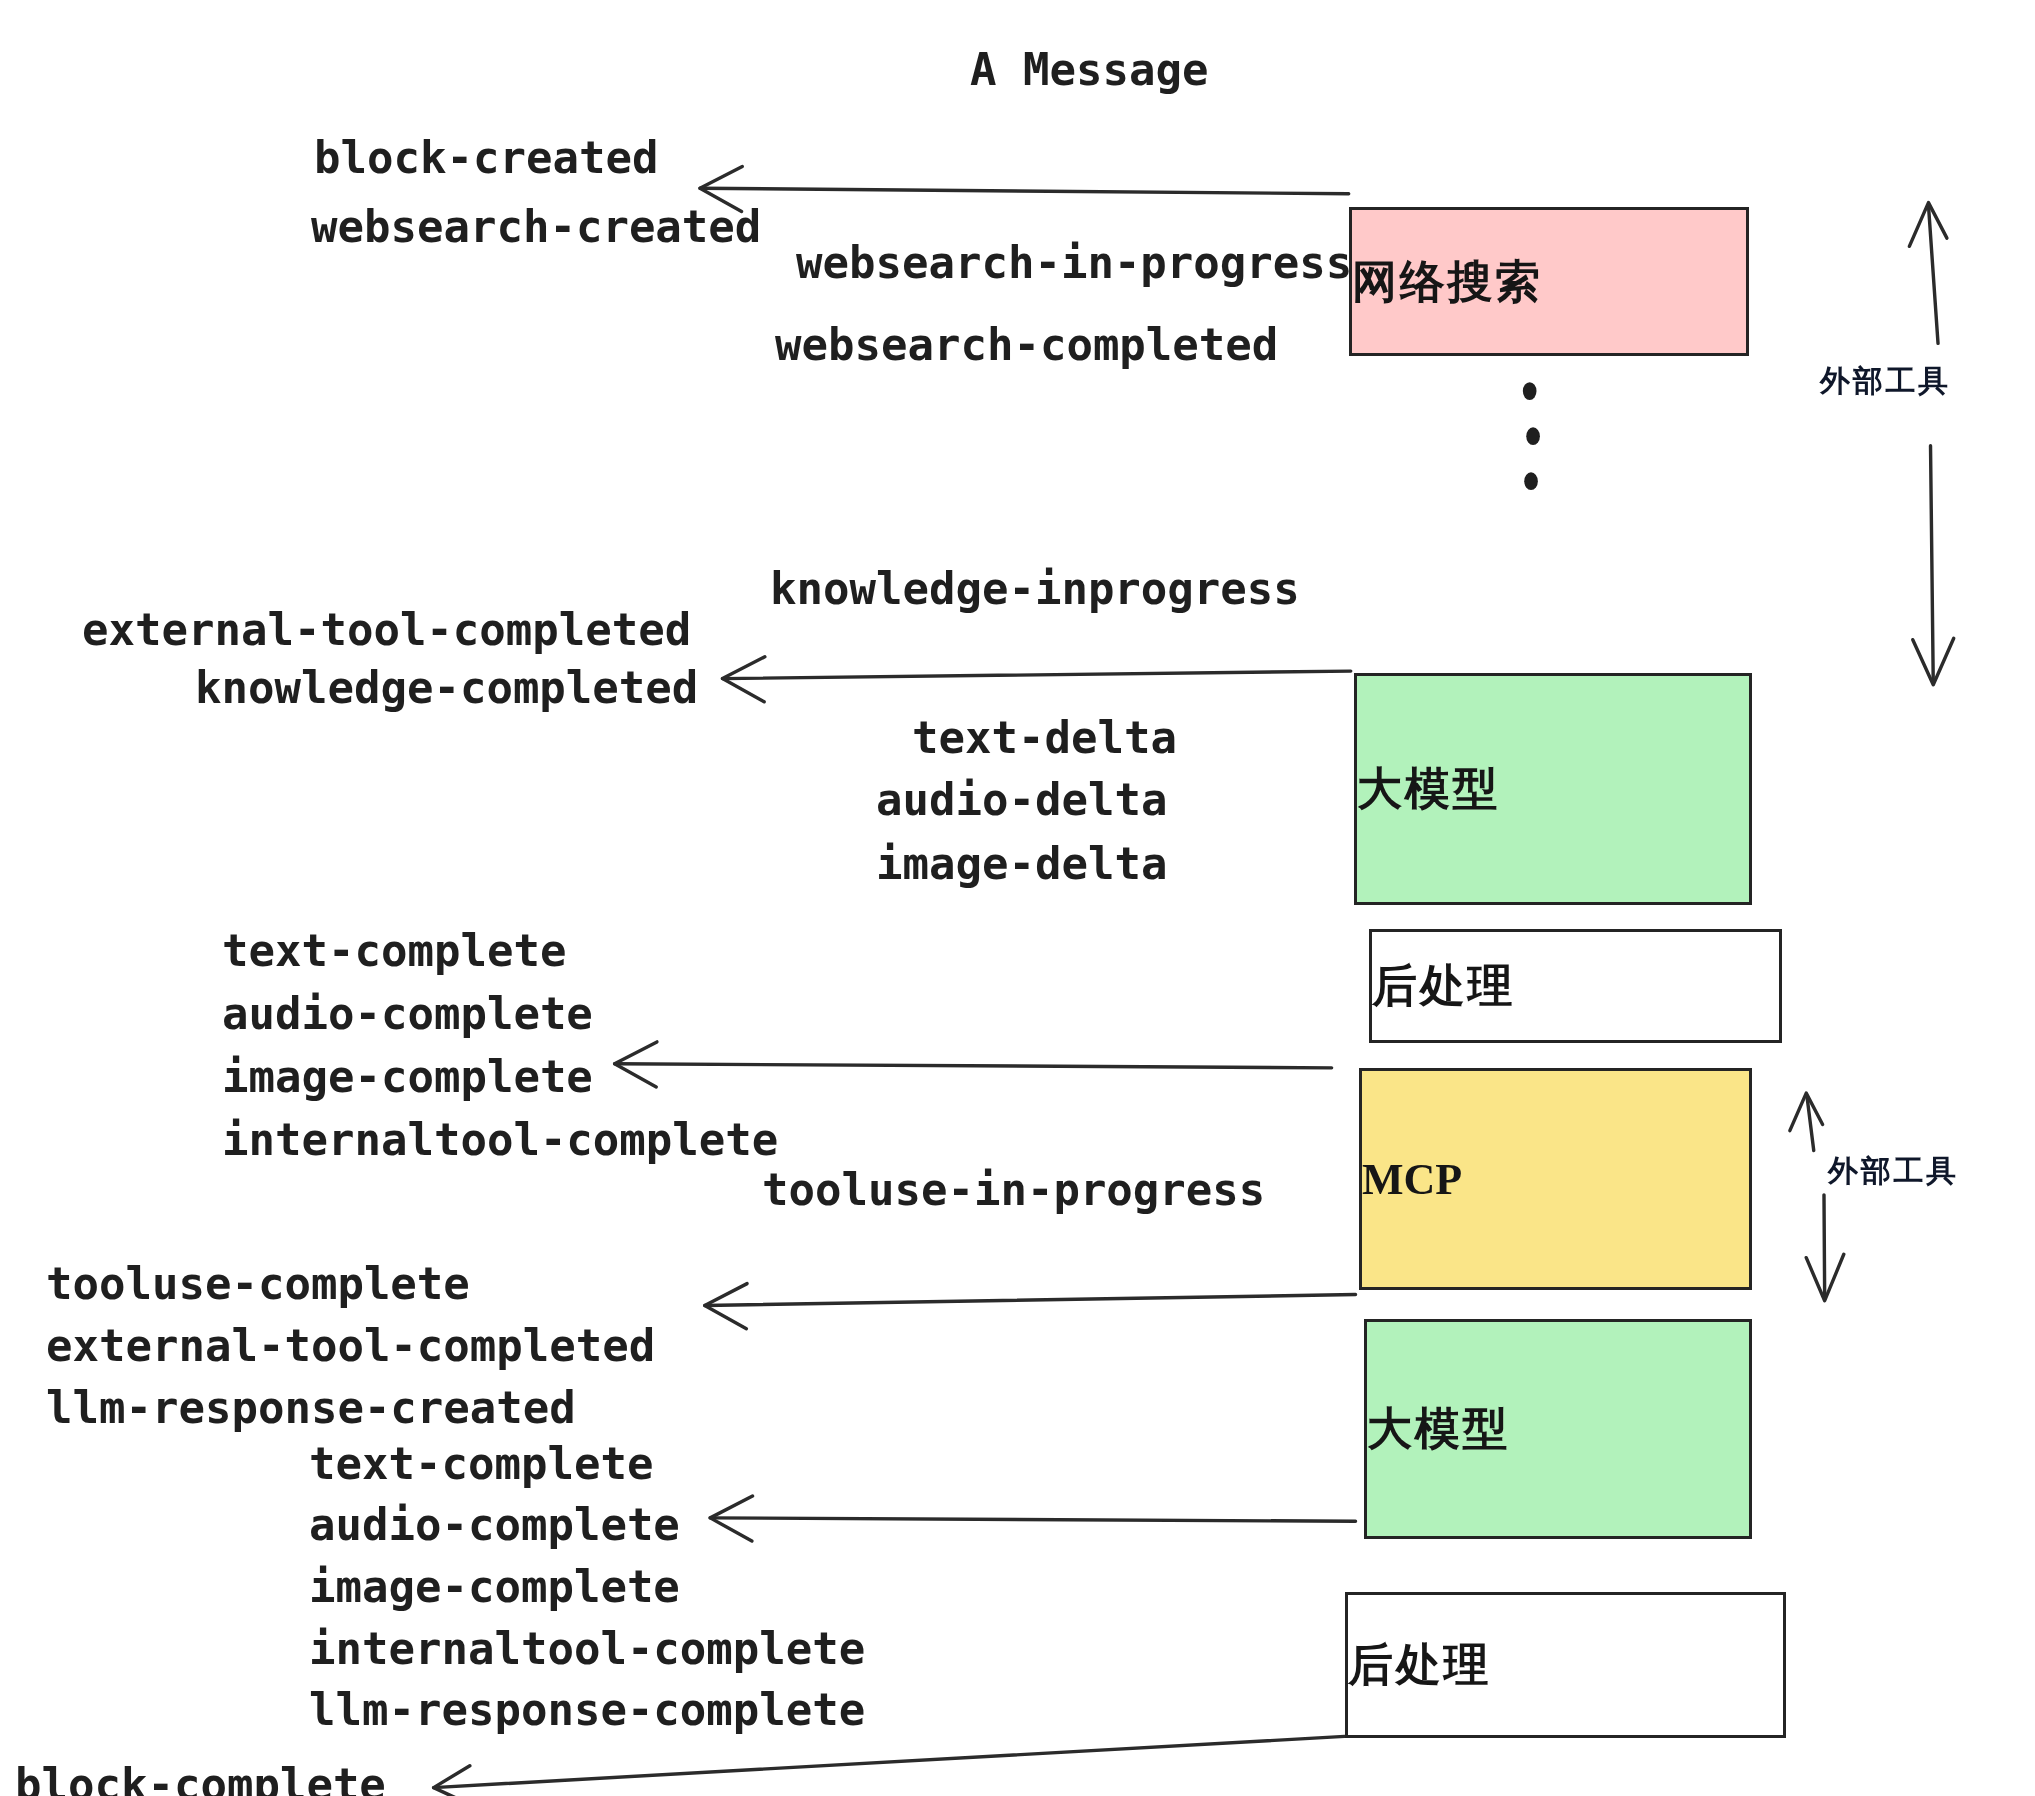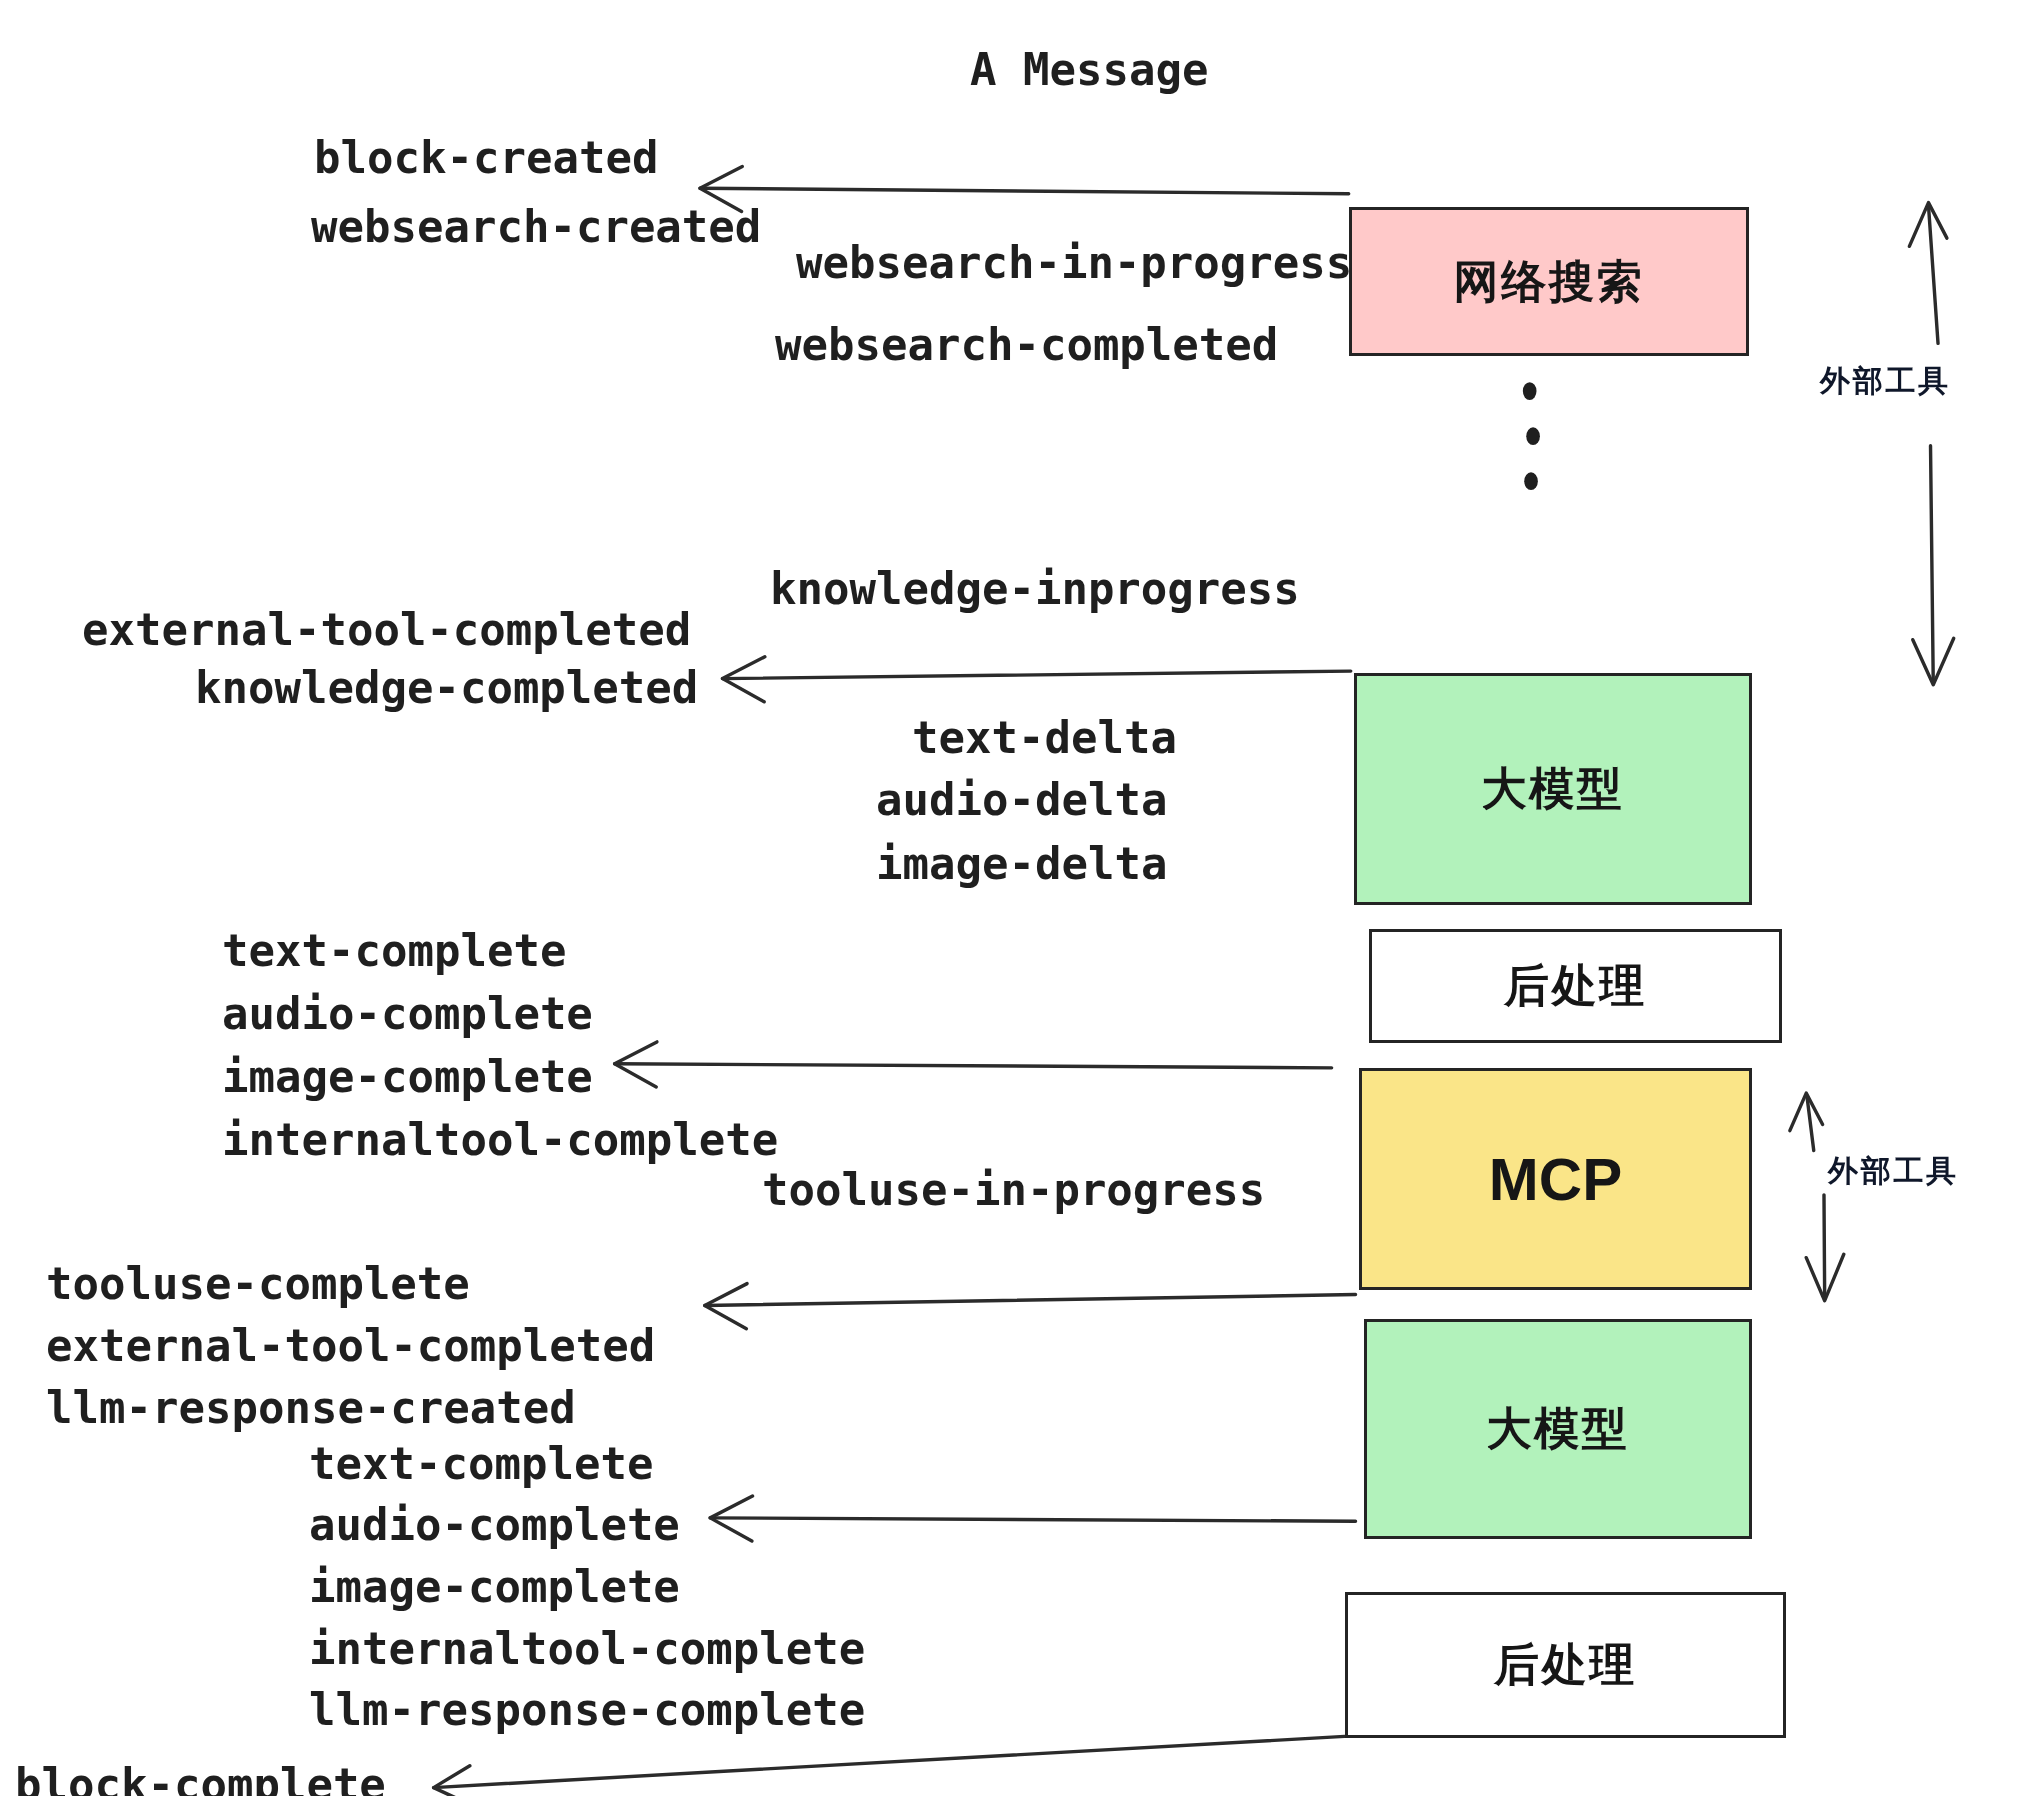--- a/index.html
+++ b/index.html
@@ -25,30 +25,30 @@
   .ev{
     position:absolute;
     font-size:44px;font-weight:600;line-height:1;
     white-space:nowrap;
     letter-spacing:0;
   }
   .box{
     position:absolute;
     border:3.4px solid #242424;
     box-sizing:border-box;
-    display:flex;align-items:center;justify-content:center;
+    display:flex;align-items:center;
   }
   .box .blabel{
     font-family:"Liberation Sans","DejaVu Sans",sans-serif;
     font-size:45px;font-weight:600;letter-spacing:2.7px;
     color:#161616;white-space:nowrap;
   }
   .box .blabel.mono{
-    font-family:Liberation Sans, sans-serif;
-    font-size:60px;letter-spacing:0;
+    font-family:Liberation Serif, serif;
+    font-size:44px;letter-spacing:0;
   }
   .side{
     position:absolute;
     font-family:"Liberation Sans","DejaVu Sans",sans-serif;
     font-size:30px;font-weight:600;letter-spacing:2.7px;
     color:#0f172a;white-space:nowrap;
   }
 </style>
 </head>
 <body>

